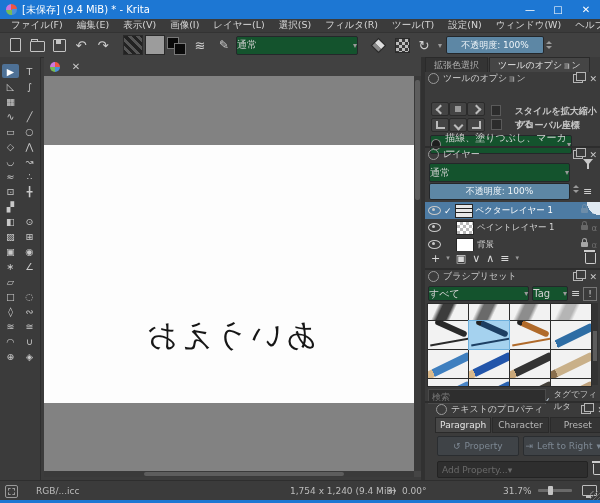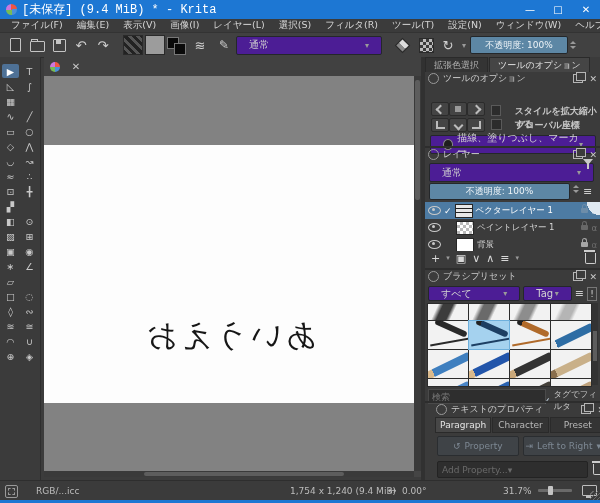--- a/index.html
+++ b/index.html
@@ -3,40 +3,40 @@
 <meta charset="utf-8">
 <style>
   html,body{margin:0;padding:0;background:#2b2b2b;}
   #app{position:relative;width:600px;height:503px;overflow:hidden;background:#3c3c3c;
        font-family:"DejaVu Sans","Liberation Sans",sans-serif;font-size:10px;color:#d0d0d0;}
   .abs{position:absolute;}
   
   .titlebar{left:0;top:0;width:600px;height:19px;background:#1d77d3;display:flex;align-items:center;color:#fff;}
   .titlebar .app-ic{width:11px;height:11px;border-radius:50%;margin:0 5px 0 6px;
       background:conic-gradient(#e54 0 25%,#4a90d9 0 50%,#7b5 0 75%,#c7d 0 100%);}
-  .titlebar .ttl{font-size:12px;flex:1;white-space:nowrap;overflow:hidden;font-family:Liberation Mono, monospace;}
+  .titlebar .ttl{font-size:10px;flex:1;white-space:nowrap;overflow:hidden;}
   .wbtn{width:28px;height:19px;display:flex;align-items:center;justify-content:center;font-size:10px;color:#fff;}
   
   .menubar{left:0;top:19px;width:600px;height:13px;background:#3b3b3b;display:flex;align-items:center;padding-left:4px;border-bottom:1px solid #333;}
   .mitem{padding:0 7px;color:#d4d4d4;font-size:9.5px;white-space:nowrap;}
   
   .toolbar{left:0;top:33px;width:600px;height:24px;background:#414141;display:flex;align-items:center;padding-left:4px;border-bottom:1px solid #2e2e2e;}
   .tbtn{height:20px;display:flex;align-items:center;justify-content:center;color:#cfcfcf;}
   .icon-page{width:9px;height:12px;border:1px solid #c4c4c4;border-radius:1px;background:#3a3a3a;}
   .icon-folder{width:13px;height:9px;border:1px solid #c4c4c4;border-radius:1px;position:relative;margin-top:2px;}
   .icon-folder::before{content:"";position:absolute;left:0;top:-3px;width:5px;height:2px;border:1px solid #c4c4c4;border-bottom:none;}
   .icon-floppy{width:11px;height:11px;border:1px solid #c4c4c4;border-radius:1px;position:relative;}
   .icon-floppy::before{content:"";position:absolute;left:2px;top:0;width:5px;height:4px;background:#c4c4c4;}
   .swatch{width:18px;height:18px;border:1px solid #2a2a2a;}
   .sw-grad{background:repeating-linear-gradient(45deg,#222 0 3px,#555 3px 6px);}
   .sw-pattern{background:#9c9c9c;}
   .fgbg{width:22px;height:20px;position:relative;}
   .fgbg .fg,.fgbg .bg{position:absolute;width:10px;height:10px;background:#0a0a0a;border:1px solid #777;}
   .fgbg .fg{left:1px;top:2px;} .fgbg .bg{left:8px;top:8px;}
-  .combo{background:#4c1d95;border:1px solid #24272a;border-radius:2px;display:flex;align-items:center;padding:0 12px;color:#d2d2d2;height:17px;}
+  .combo{background:#14532d;border:1px solid #24272a;border-radius:2px;display:flex;align-items:center;padding:0 0;color:#d2d2d2;height:17px;}
   .combo .dd{margin-left:auto;color:#9a9a9a;font-size:8px;}
   .eraser-ic{width:9px;height:9px;transform:rotate(45deg);background:linear-gradient(180deg,#ddd 50%,#8a8a8a 50%);border:1px solid #2a2a2a;}
   .alpha-ic{width:13px;height:13px;background:repeating-conic-gradient(#bbb 0 25%,#3a3a3a 0 50%) 0 0/6px 6px;border:1px solid #2a2a2a;}
   .opwrap{width:96px;height:16px;border:1px solid #24272a;background:#5d87a5;display:flex;align-items:center;justify-content:center;color:#eef4f8;font-size:9px;border-radius:2px;}
   .spin{display:flex;flex-direction:column;justify-content:center;gap:2px;margin-left:2px;}
   .spin i{width:0;height:0;border-left:3px solid transparent;border-right:3px solid transparent;}
   .spin .u{border-bottom:3px solid #9a9a9a;} .spin .d{border-top:3px solid #9a9a9a;}
   
   .toolbox{left:0;top:57px;width:40px;height:423px;background:#3b3b3b;border-right:1px solid #2e2e2e;}
   .toolgrid{display:grid;grid-template-columns:17px 17px;justify-content:center;gap:1px 2px;padding-top:7px;}

